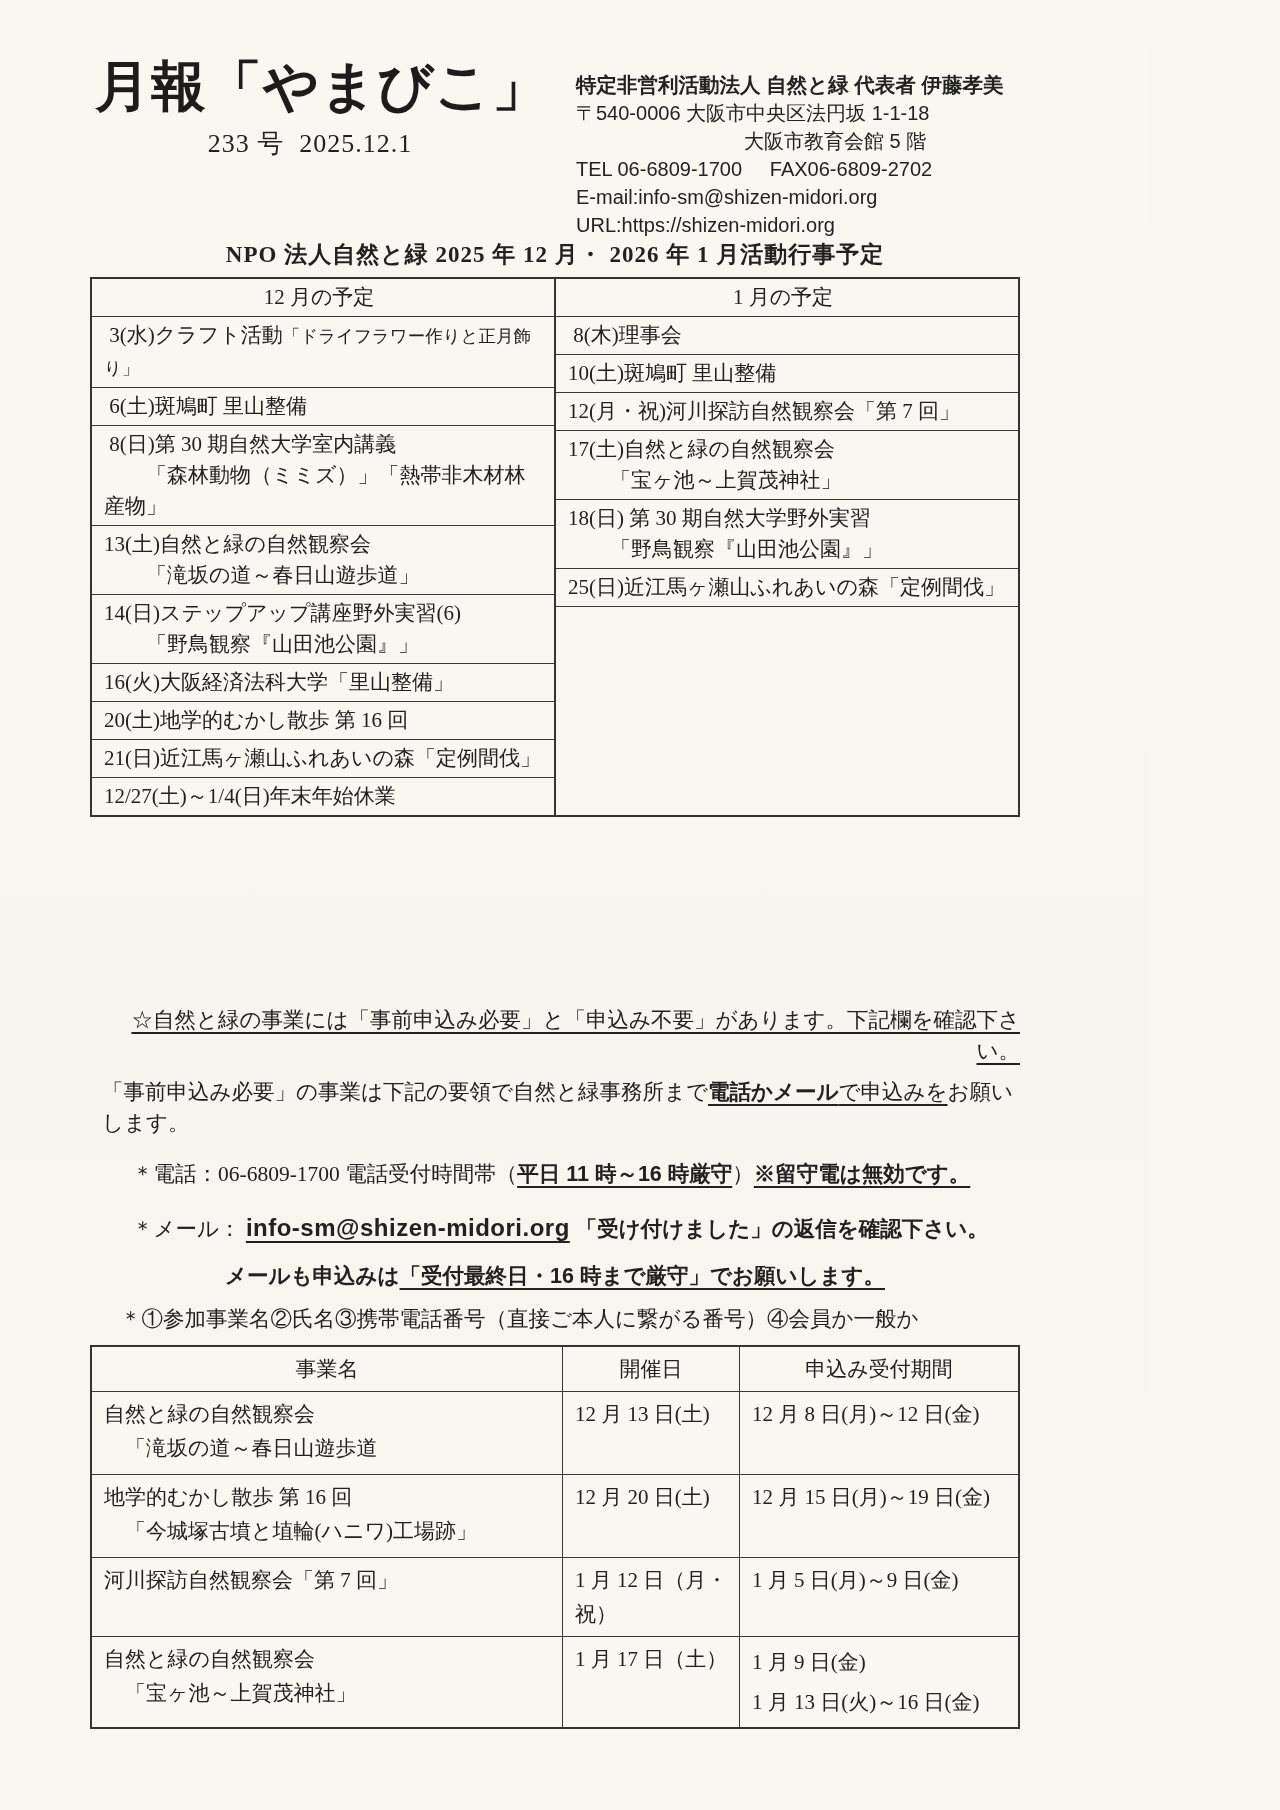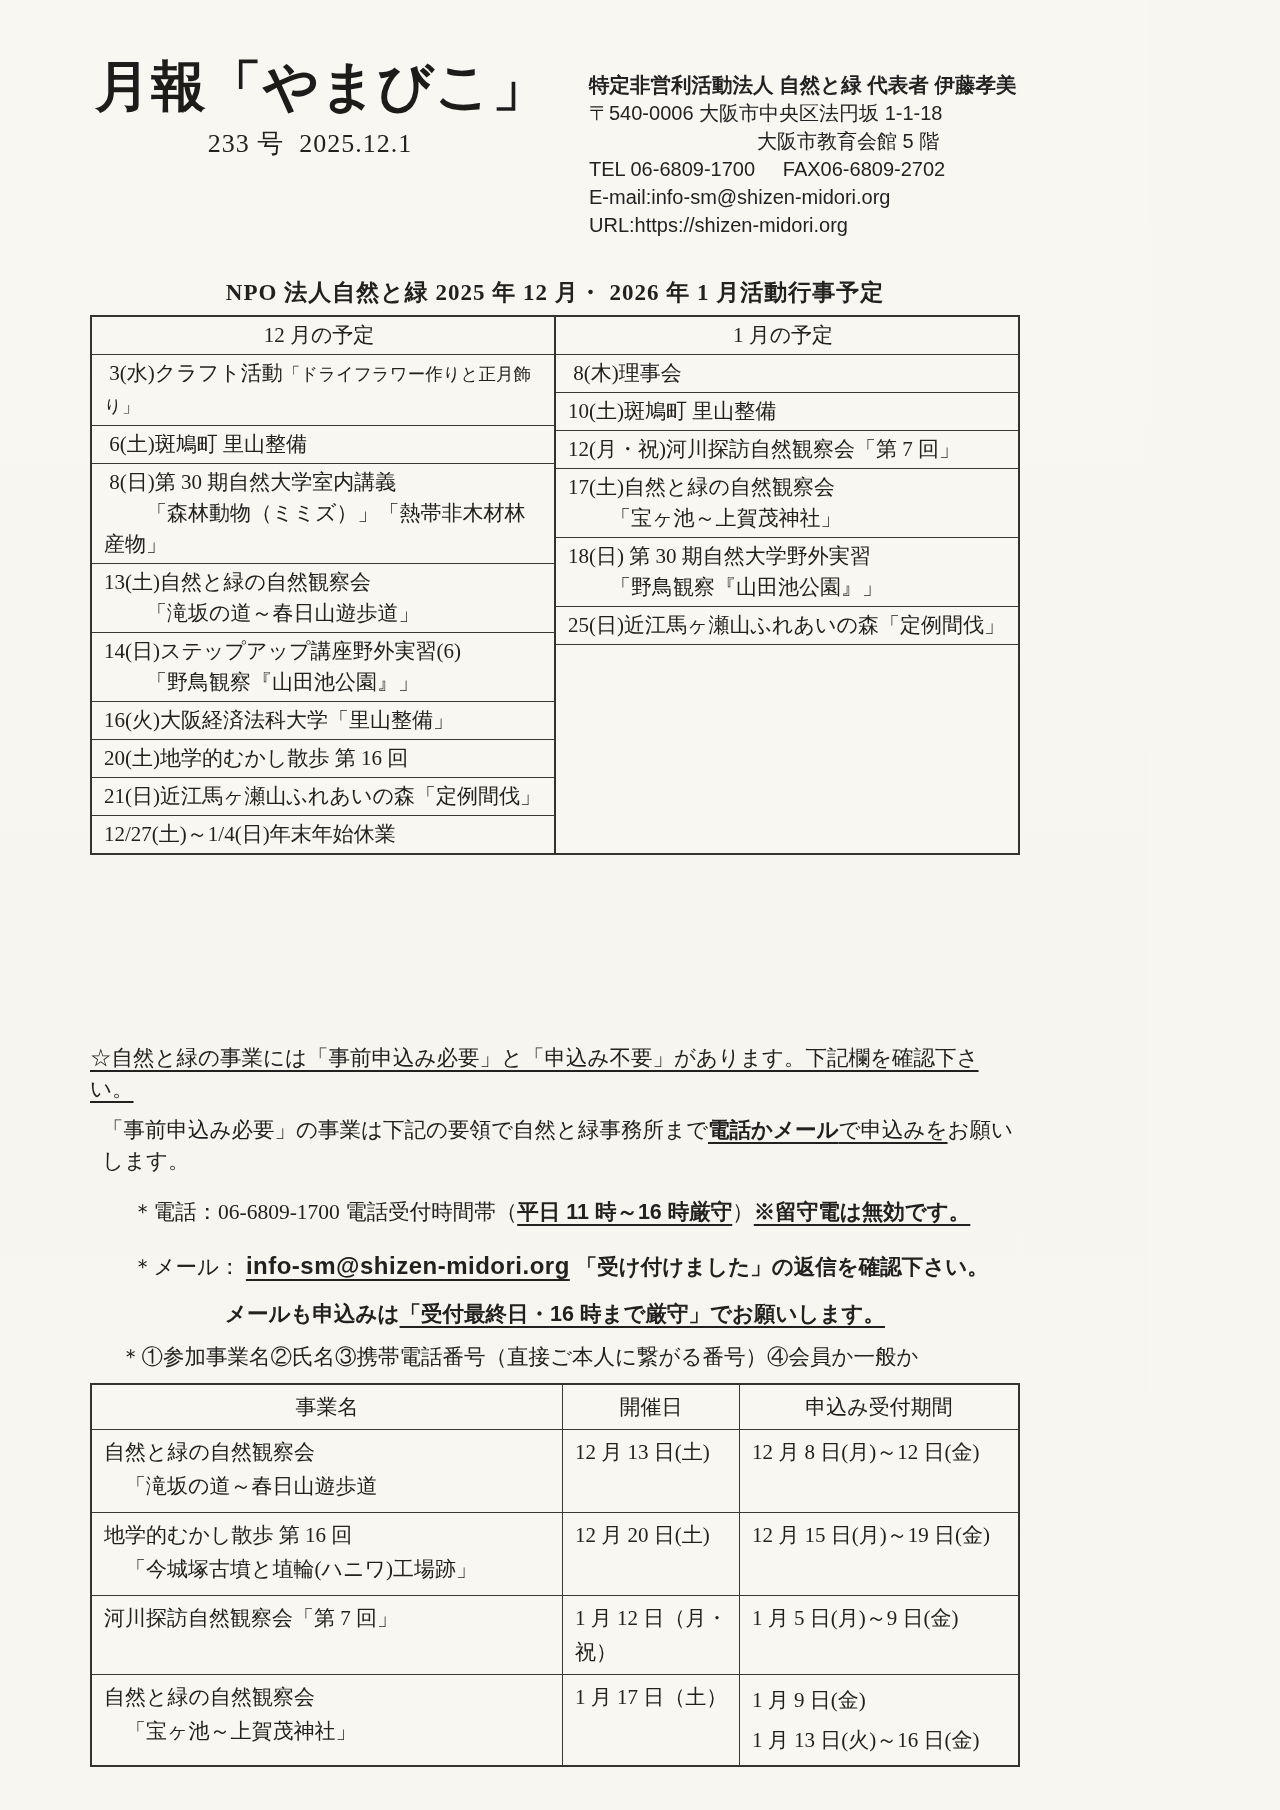--- a/index.html
+++ b/index.html
@@ -17,48 +17,48 @@
   
   .masthead{display:flex;padding:55px 0 0 95px;}
   .mast-left{width:470px;flex:none;}
   .newsletter-title{
     font-family:"Liberation Sans","DejaVu Sans",sans-serif;
     font-weight:700;font-size:55px;line-height:62px;letter-spacing:1px;color:#1d1c1a;
   }
   .issue-number{font-size:26px;line-height:34px;text-align:center;margin-top:10px;width:430px;letter-spacing:1px;}
   .org-info{
     font-family:"Liberation Sans","DejaVu Sans",sans-serif;
-    font-size:20px;line-height:28px;padding-top:16px;margin-left:24px;color:#222;
+    font-size:20px;line-height:28px;padding-top:16px;margin-left:11px;color:#222;
   }
   .org-info .org-name{font-weight:700;font-size:20.5px;}
   .org-info .org-addr2{margin-left:168px;}
   
   .content{width:930px;margin-left:90px;}
   .schedule-title{
     text-align:center;font-size:23px;font-weight:600;letter-spacing:1px;
-    margin-top:38px;line-height:32px;
+    line-height:32px;
   }
   
   .sched-table{display:flex;border:2.2px solid #35332f;margin-top:6px;background:#f8f7f2;}
   .sched-col{flex:1;display:flex;flex-direction:column;}
   .sched-col.left{border-right:2px solid #35332f;}
   .s-cell{
     border-bottom:1.6px solid #3a3834;
     padding:3px 8px 3px 12px;
     font-size:21px;line-height:31px;
     white-space:pre-wrap;
   }
   .s-head{text-align:center;padding-left:0;min-height:31px;}
   .s-last{border-bottom:none;}
   .s-filler{flex:1;border-bottom:none;}
   .small-quote{font-size:17.5px;}
   
   .notes{margin-top:188px;font-size:21.5px;line-height:31px;}
   .note-line{margin-bottom:14px;}
-  .nl1{text-decoration:underline;text-underline-offset:5px;margin-bottom:10px;}
+  .nl1{text-decoration:underline;text-underline-offset:5px;margin-bottom:10px;text-align:right;}
   .nl2{margin-left:12px;margin-bottom:20px;}
   .nl3{margin-left:42px;margin-bottom:22px;}
   .nl4{margin-left:42px;margin-bottom:16px;}
   .nl5{text-align:center;margin-bottom:12px;}
   .nl6{margin-left:30px;margin-bottom:0;}
   .g-bold{font-family:Liberation Sans, sans-serif;font-weight:700;}
   .u{text-decoration:underline;text-underline-offset:5px;}
   .email-big{font-size:24px;letter-spacing:0.5px;}
   
   .apply-table{border:2.2px solid #35332f;margin-top:10px;background:#f8f7f2;}

